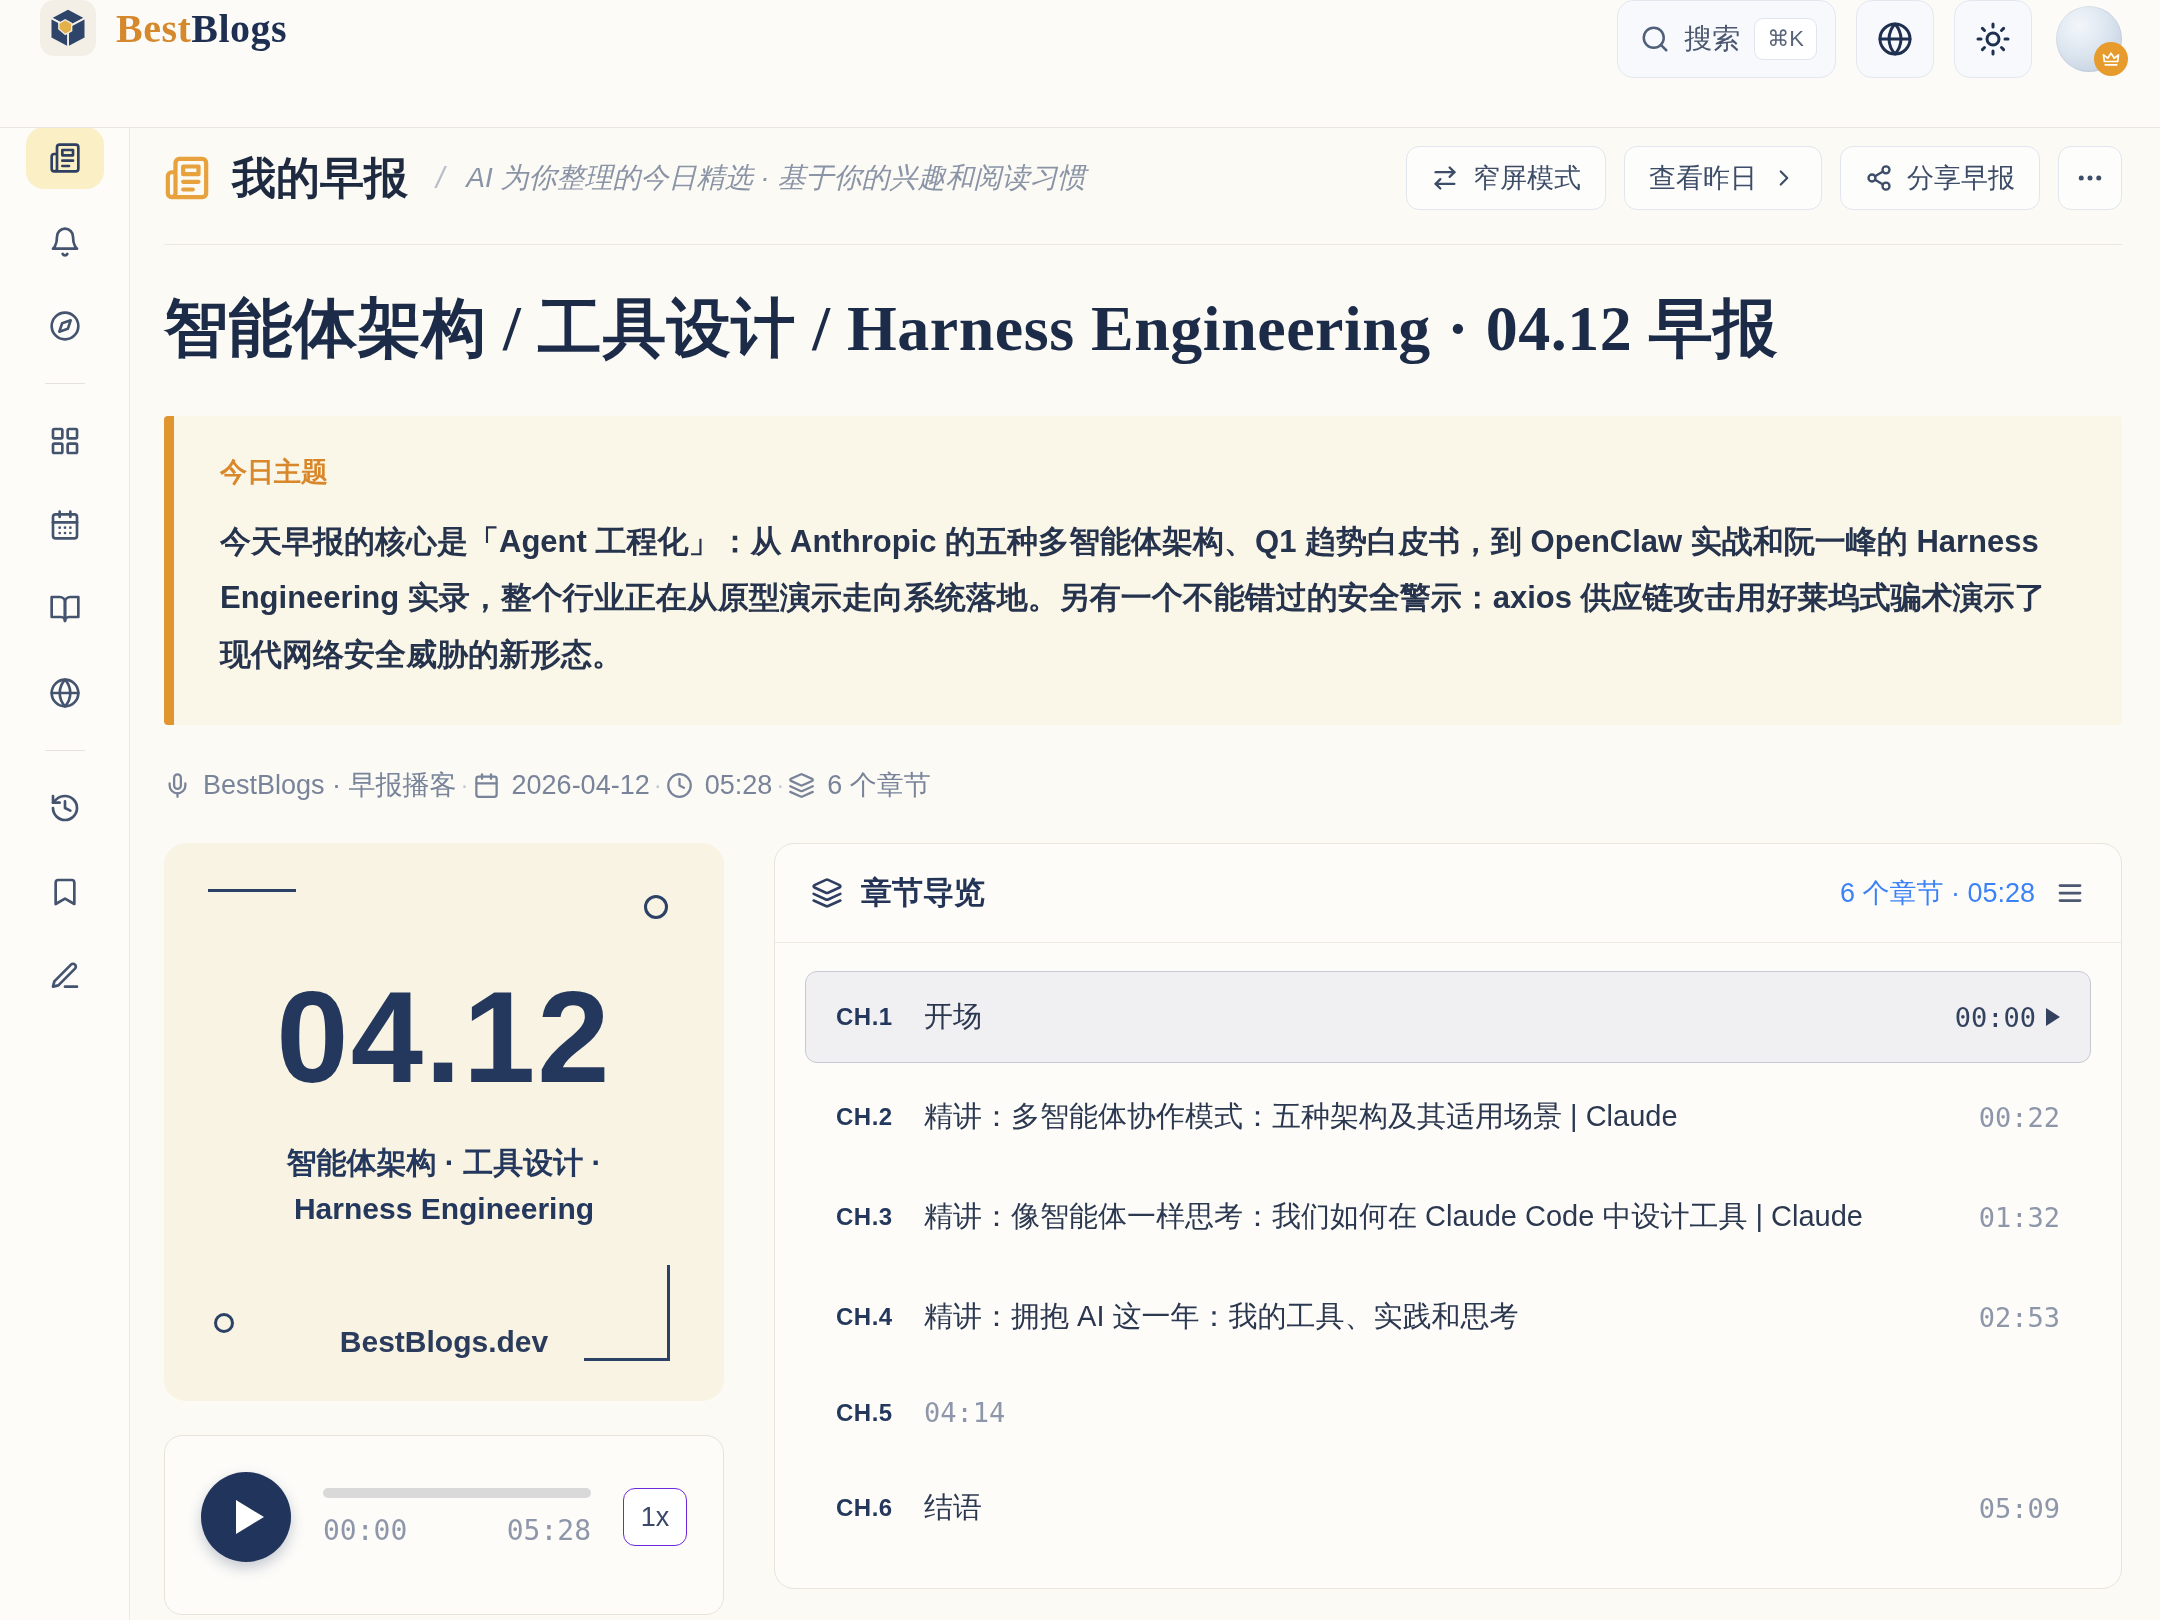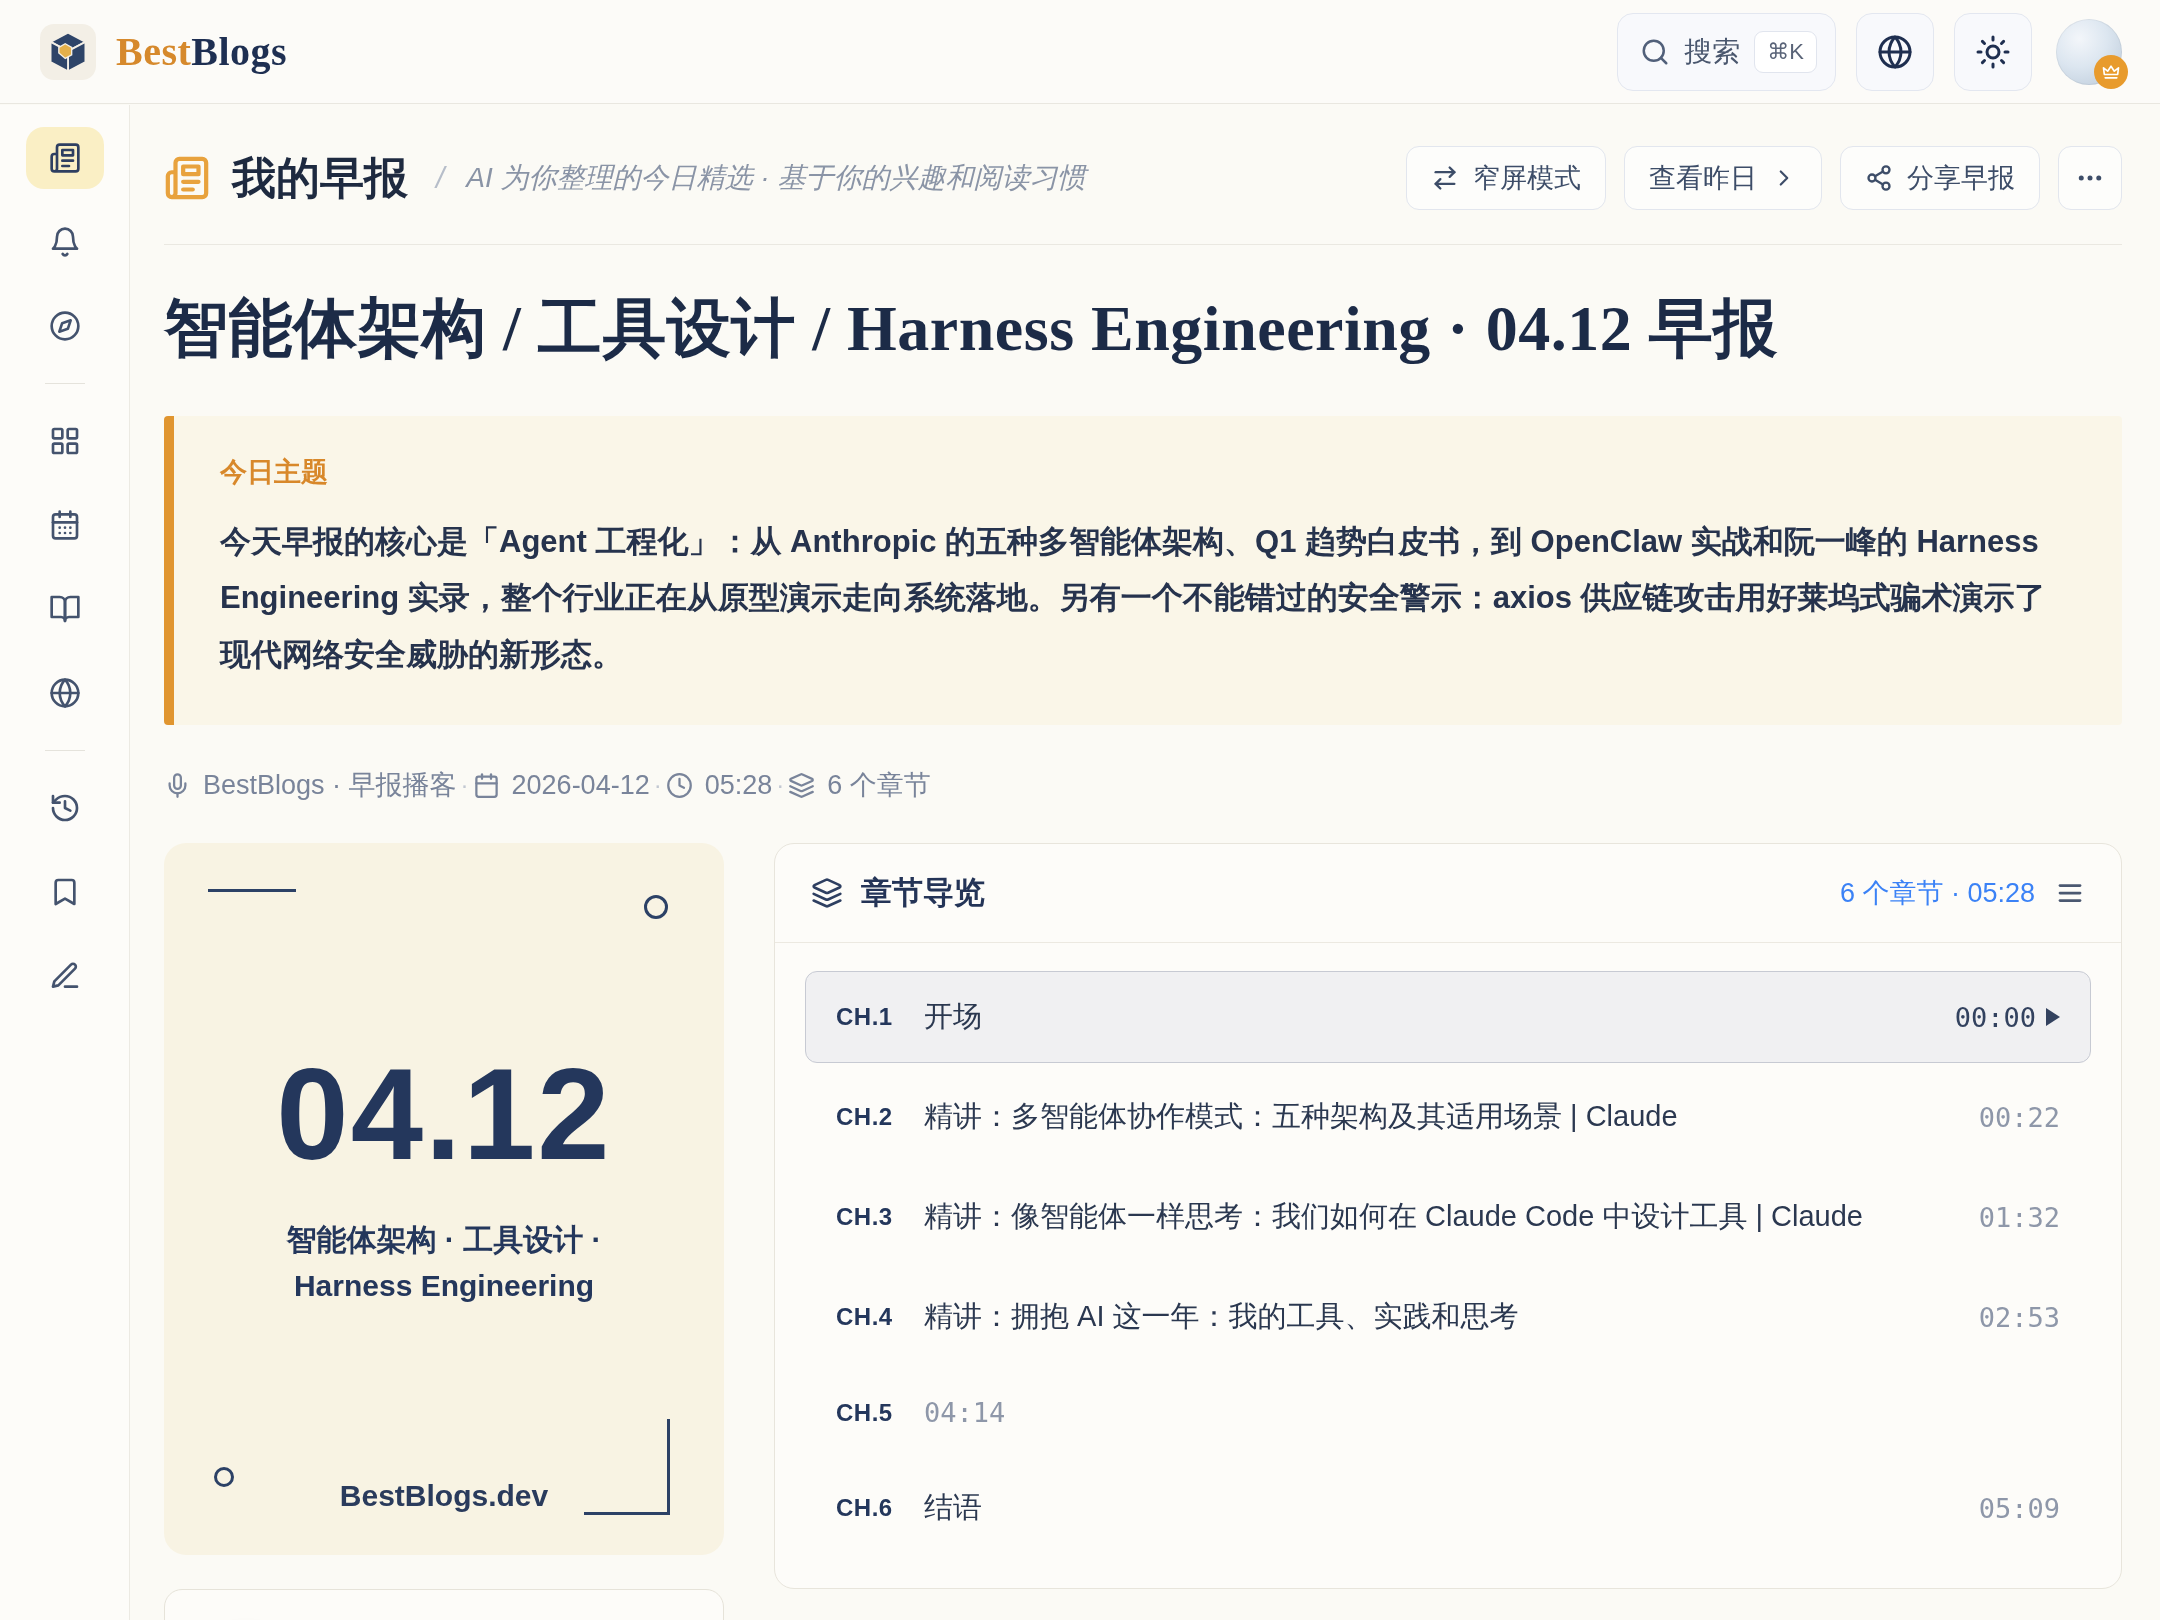--- a/index.html
+++ b/index.html
@@ -8,22 +8,22 @@
     font-family:"Liberation Sans", sans-serif;
     background:#FBFAF5;
     color:#26334D;
     overflow:hidden;
   }
   svg { display:block; }
   button { background:none; border:none; font-family:inherit; cursor:pointer; }
 
   
   .top-header {
-    height:104px; background:#FCFBF8; border-bottom:1px solid #E9E7E0;
-    display:flex; align-items:center; justify-content:space-between;
+    height:128px; background:#FCFBF8; border-bottom:1px solid #E9E7E0;
+    display:flex; align-items:flex-start; justify-content:space-between;
     padding:0 38px 0 40px; position:relative; z-index:5;
   }
   .brand { display:flex; align-items:center; gap:20px; }
   .logo-tile { width:56px; height:56px; border-radius:14px; background:#F3EFE6; display:flex; align-items:center; justify-content:center; }
   .brand-name { font-family:"Liberation Serif", serif; font-weight:bold; font-size:40px; letter-spacing:0.5px; }
   .brand-name .b1 { color:#D6892C; }
   .brand-name .b2 { color:#1E2F52; }
 
   .header-right { display:flex; align-items:center; gap:20px; }
   .hbtn {
@@ -90,21 +90,21 @@
   .meta-row { display:flex; align-items:center; gap:4px; margin:42px 0 40px; color:#79849A; font-size:27px; }
   .meta-item { display:flex; align-items:center; gap:12px; }
   .meta-sep { color:#C2C8D2; font-size:24px; }
 
   .columns { display:flex; gap:50px; align-items:flex-start; }
   .col-left { width:560px; flex:0 0 560px; }
   .col-right { flex:1; }
 
   
   .cover-card {
-    height:712px; border-radius:22px; background:#F8F3E3; position:relative;
+    height:558px; border-radius:22px; background:#F8F3E3; position:relative;
     display:flex; flex-direction:column; align-items:center; justify-content:center;
   }
   .cover-date { font-size:130px; font-weight:bold; color:#24375C; letter-spacing:2px; line-height:1; margin-top:-40px; }
   .cover-subtitle { font-size:30px; font-weight:600; color:#24375C; text-align:center; line-height:1.55; max-width:420px; margin-top:38px; }
   .cover-site { position:absolute; bottom:42px; left:0; right:0; text-align:center; font-size:30px; font-weight:600; color:#2A3B5C; }
   .deco-line { position:absolute; left:44px; top:46px; width:88px; height:3px; background:#2C4166; }
   .deco-circle-tr { position:absolute; right:56px; top:52px; width:24px; height:24px; border:3px solid #2C4166; border-radius:50%; }
   .deco-circle-bl { position:absolute; left:50px; bottom:68px; width:20px; height:20px; border:3px solid #2C4166; border-radius:50%; }
   .deco-bracket { position:absolute; right:54px; bottom:40px; width:86px; height:96px; border-right:3px solid #2C4166; border-bottom:3px solid #2C4166; }
 

